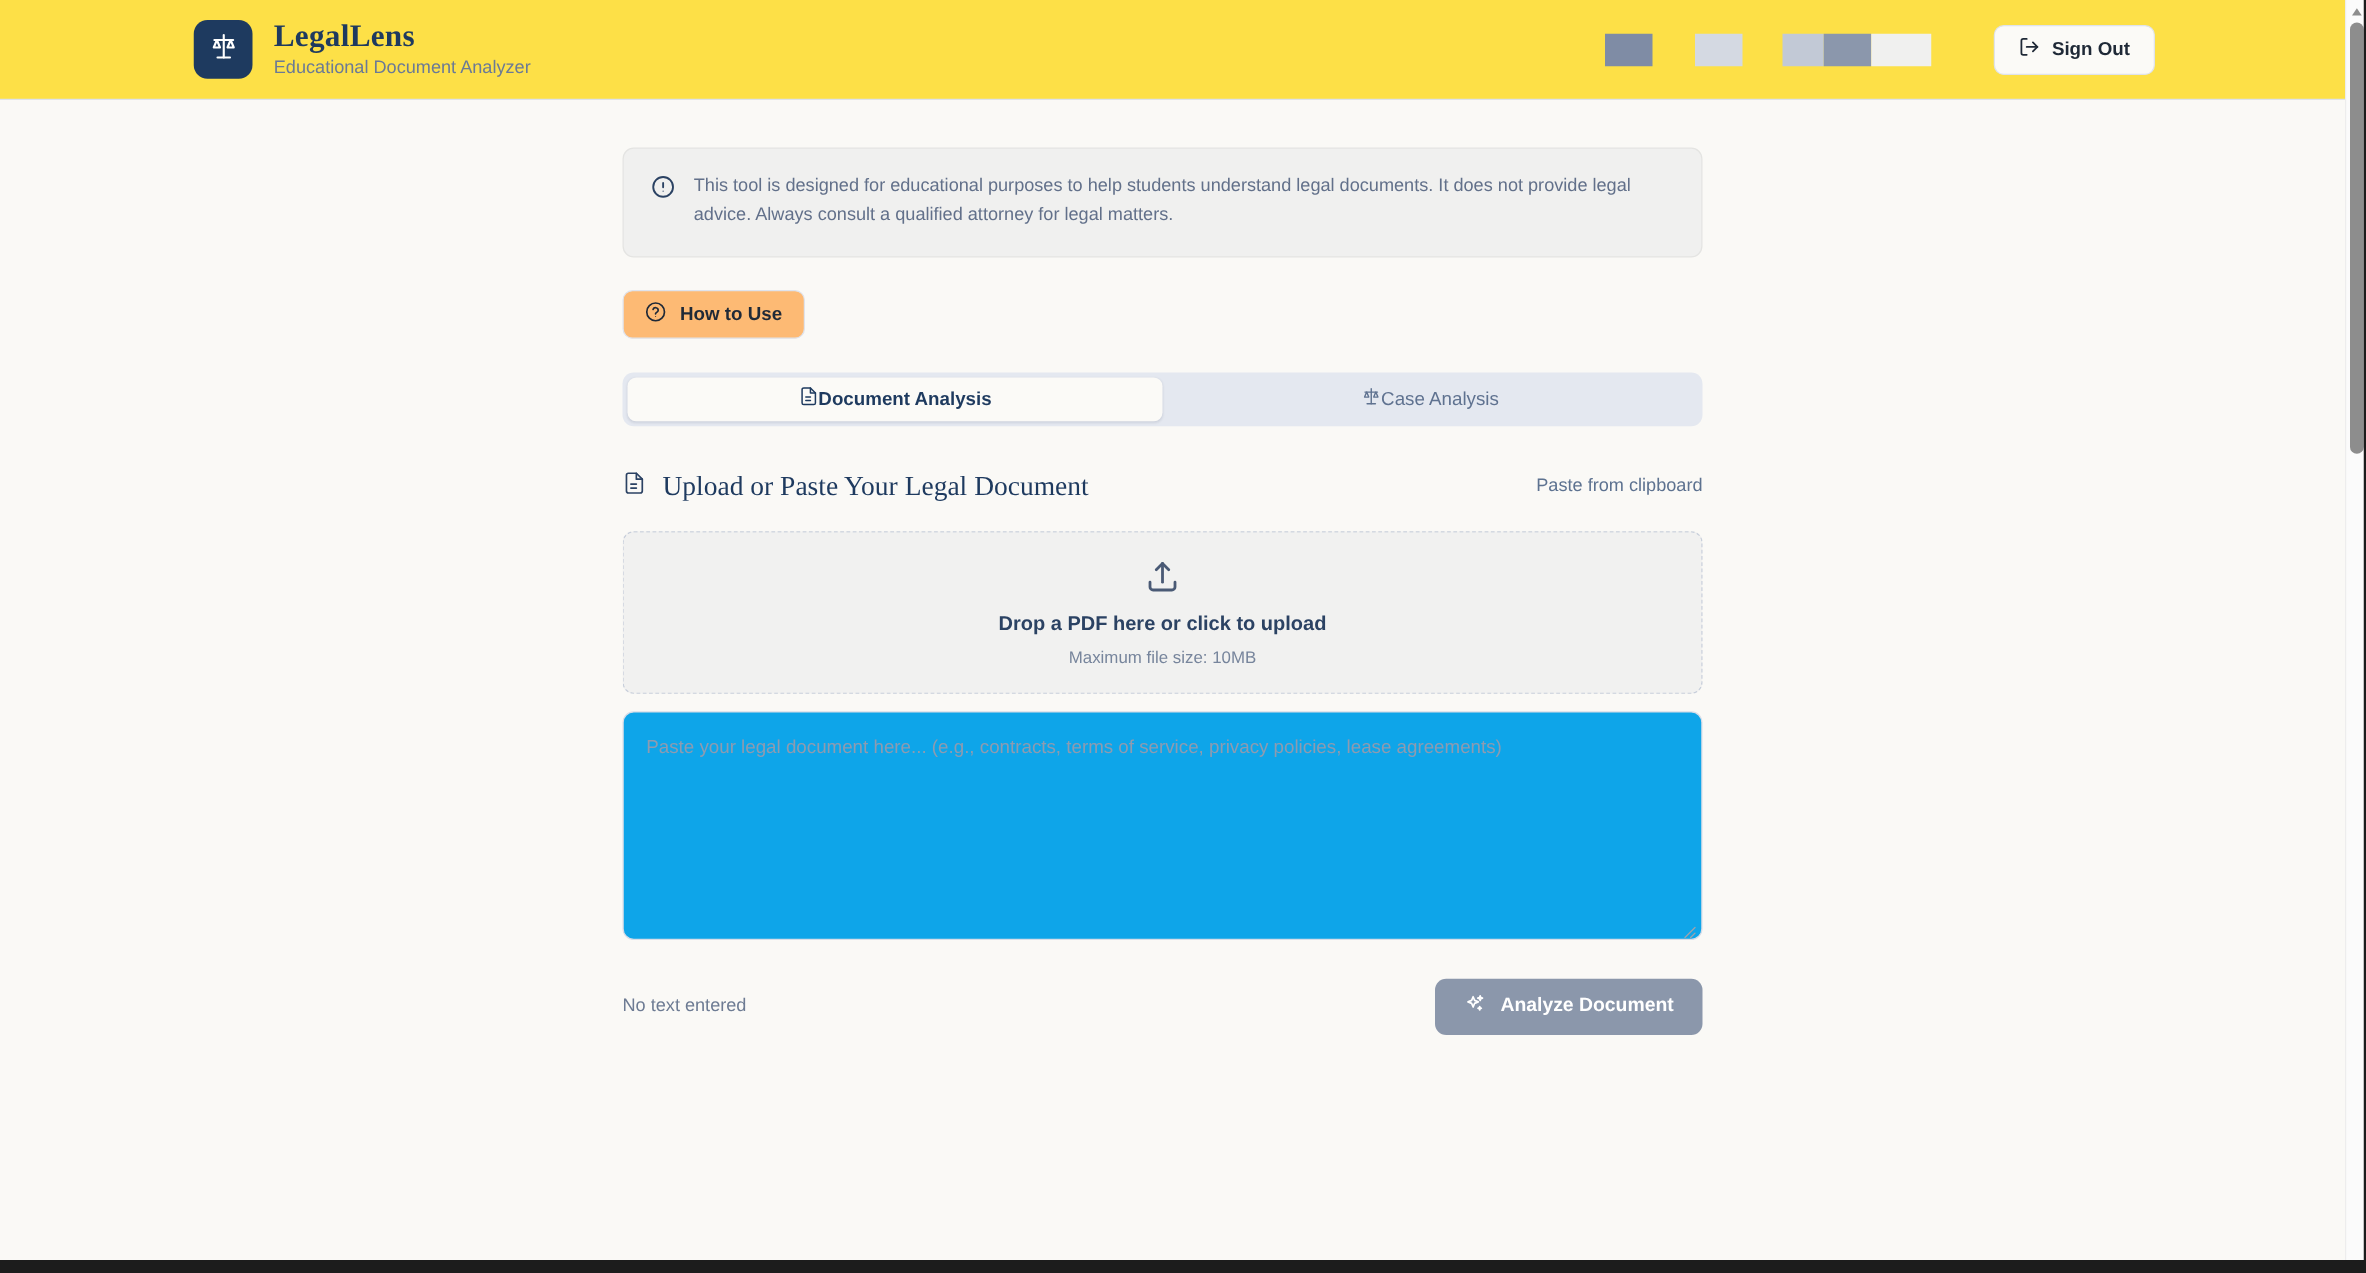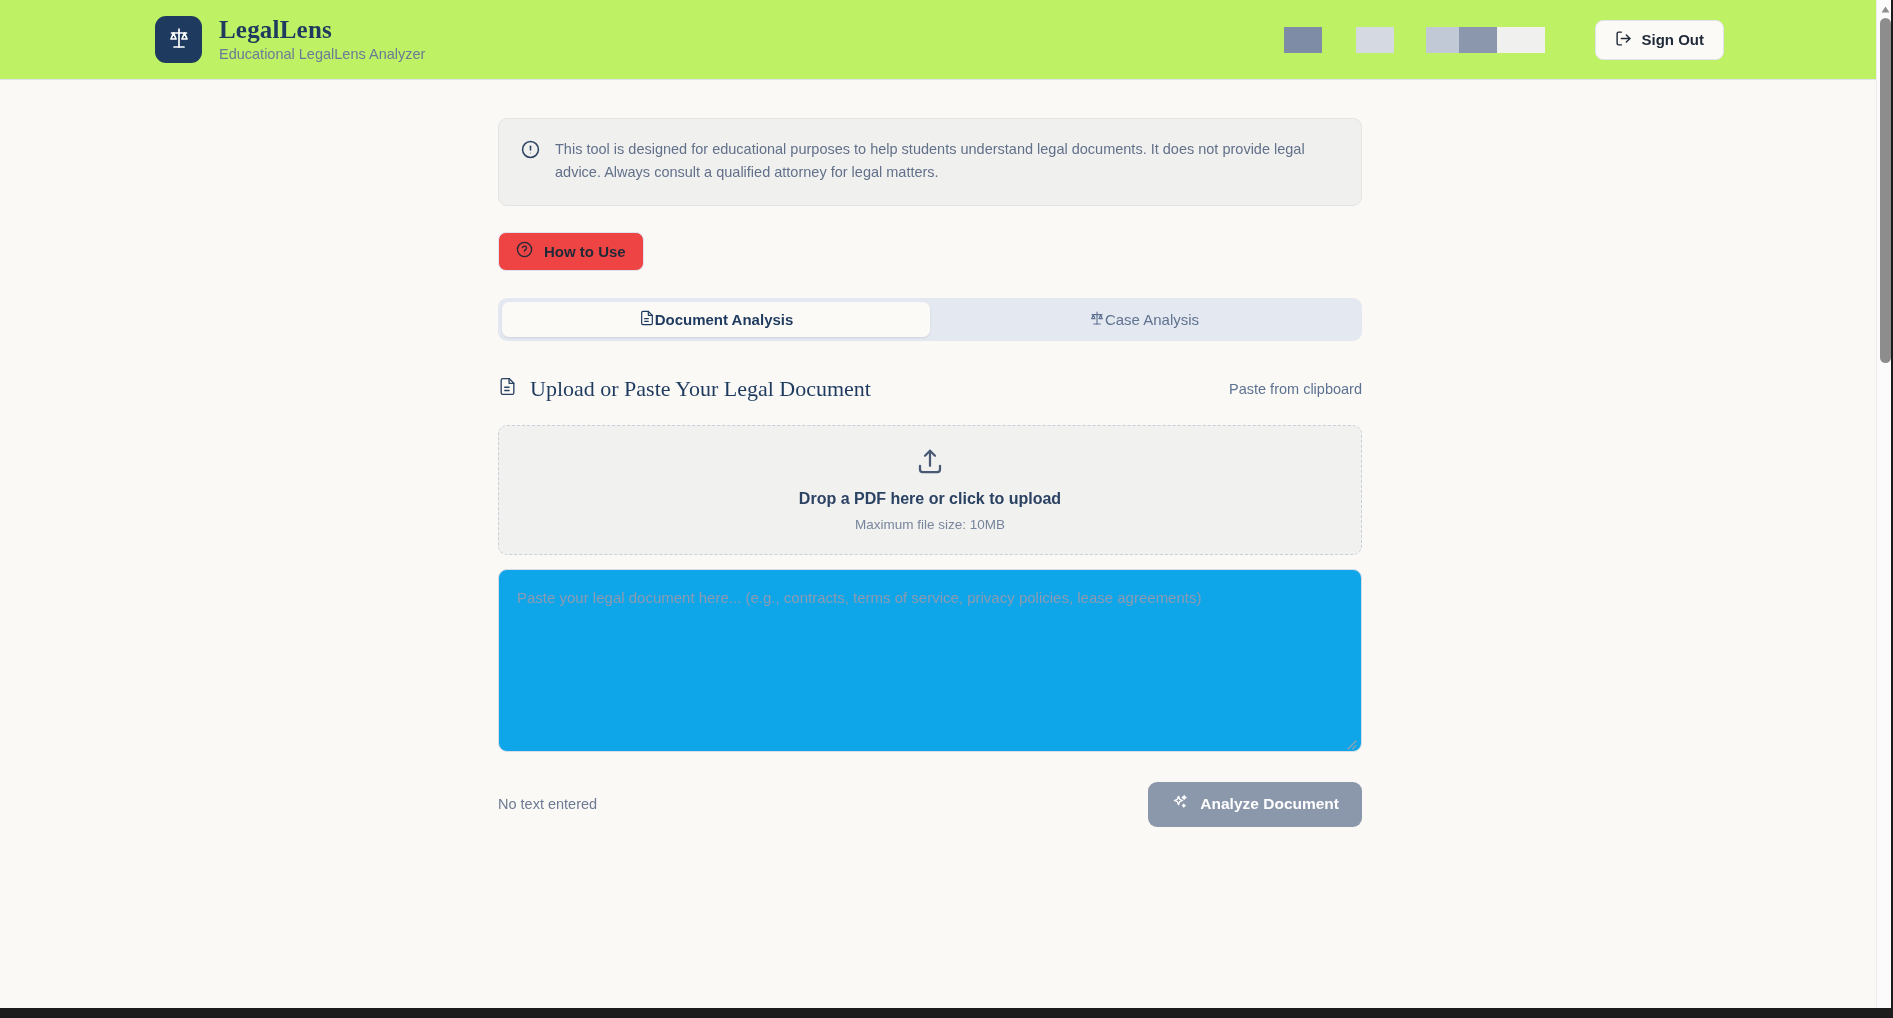--- a/index.html
+++ b/index.html
@@ -24,21 +24,21 @@
     top: 0; left: 0;
     width: 1876px;
     height: 1008px;
     background: #faf9f6;
     overflow: hidden;
   }
 
   
   .header {
     height: 80px;
-    background: #bef264;
+    background: #fde047;
     border-bottom: 1px solid #dde2ec;
     display: flex;
     align-items: center;
     padding: 0 152px 0 155px;
     position: relative;
   }
   .brand { display: flex; align-items: center; gap: 17px; }
   .logo-box {
     width: 47px; height: 47px;
     border-radius: 11px;
@@ -131,21 +131,21 @@
   
   .howto-btn {
     margin-top: 26px;
     display: inline-flex;
     align-items: center;
     gap: 11px;
     height: 39px;
     padding: 0 17px;
     border: 1px solid #dfe3ec;
     border-radius: 8px;
-    background: #ef4444;
+    background: #fdba74;
     font-size: 15px;
     font-weight: bold;
     color: #1f2937;
     cursor: pointer;
   }
 
   
   .tabs {
     margin-top: 27px;
     display: flex;
@@ -338,21 +338,21 @@
             <path d="M12 3v18"></path>
             <path d="M7 21h10"></path>
             <path d="M4.5 7h15"></path>
             <path d="M6.5 7L4 13h5z"></path>
             <path d="M17.5 7L15 13h5z"></path>
           </svg>
         </span>
       </div>
       <div class="brand-text">
         <div class="brand-title">LegalLens</div>
-        <div class="brand-sub">Educational LegalLens Analyzer</div>
+        <div class="brand-sub">Educational Document Analyzer</div>
       </div>
     </div>
 
     <div class="header-right">
       <div class="skeletons">
         <span class="sk sk-a"></span>
         <span class="sk sk-b"></span>
         <span class="sk sk-gap"></span>
         <span class="sk sk-c"></span>
         <span class="sk sk-gap2"></span>

